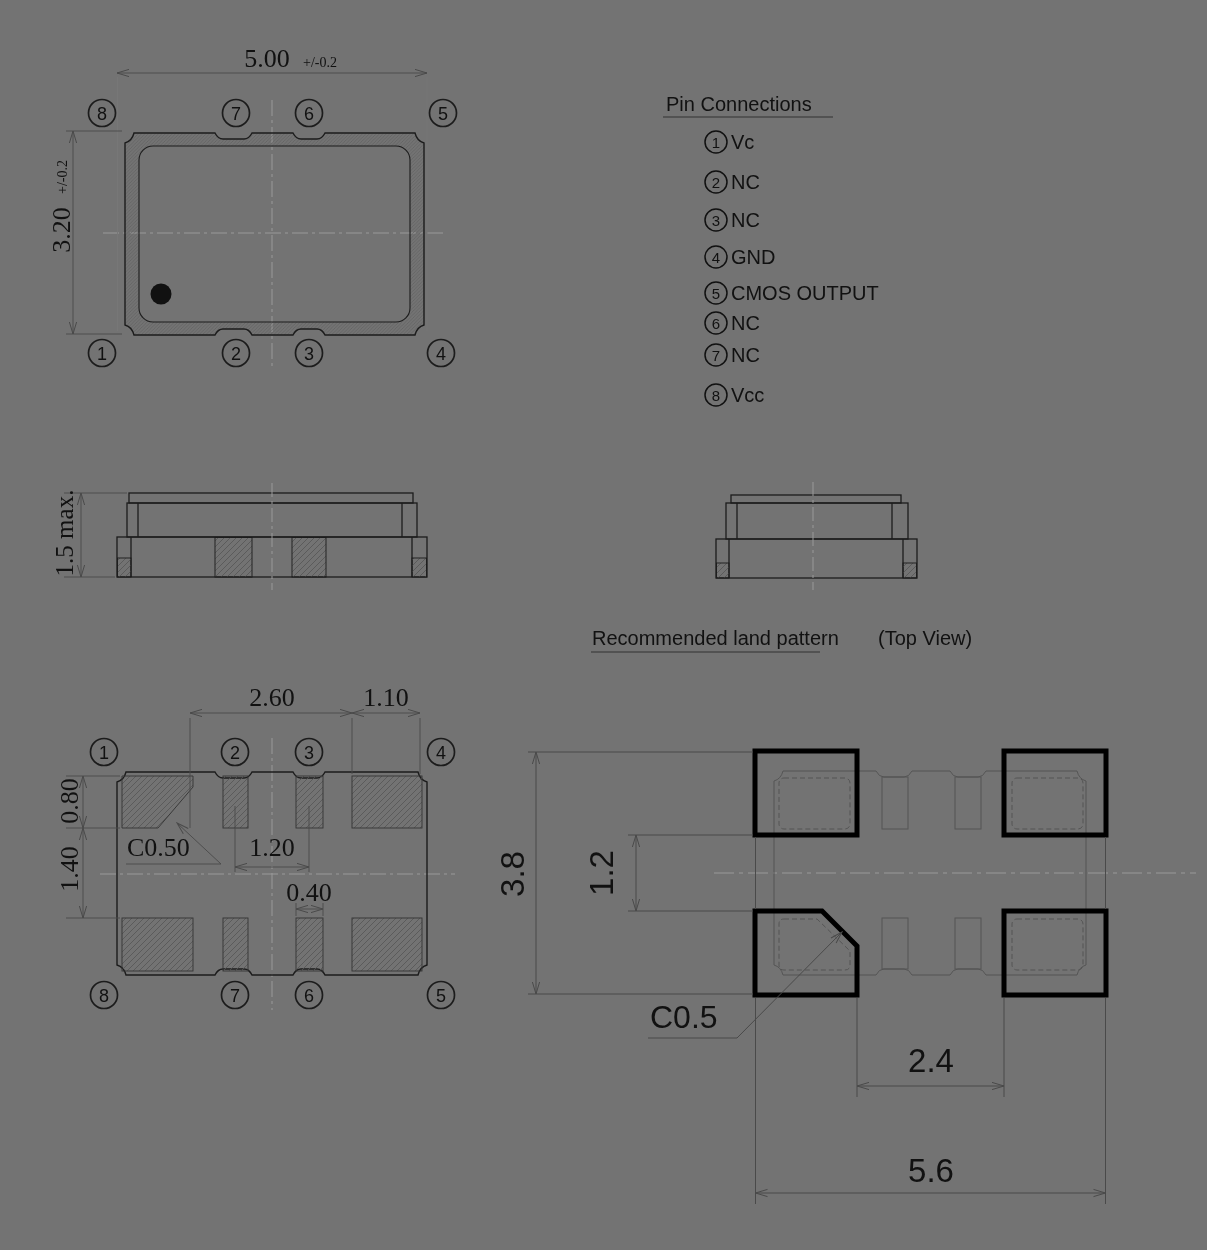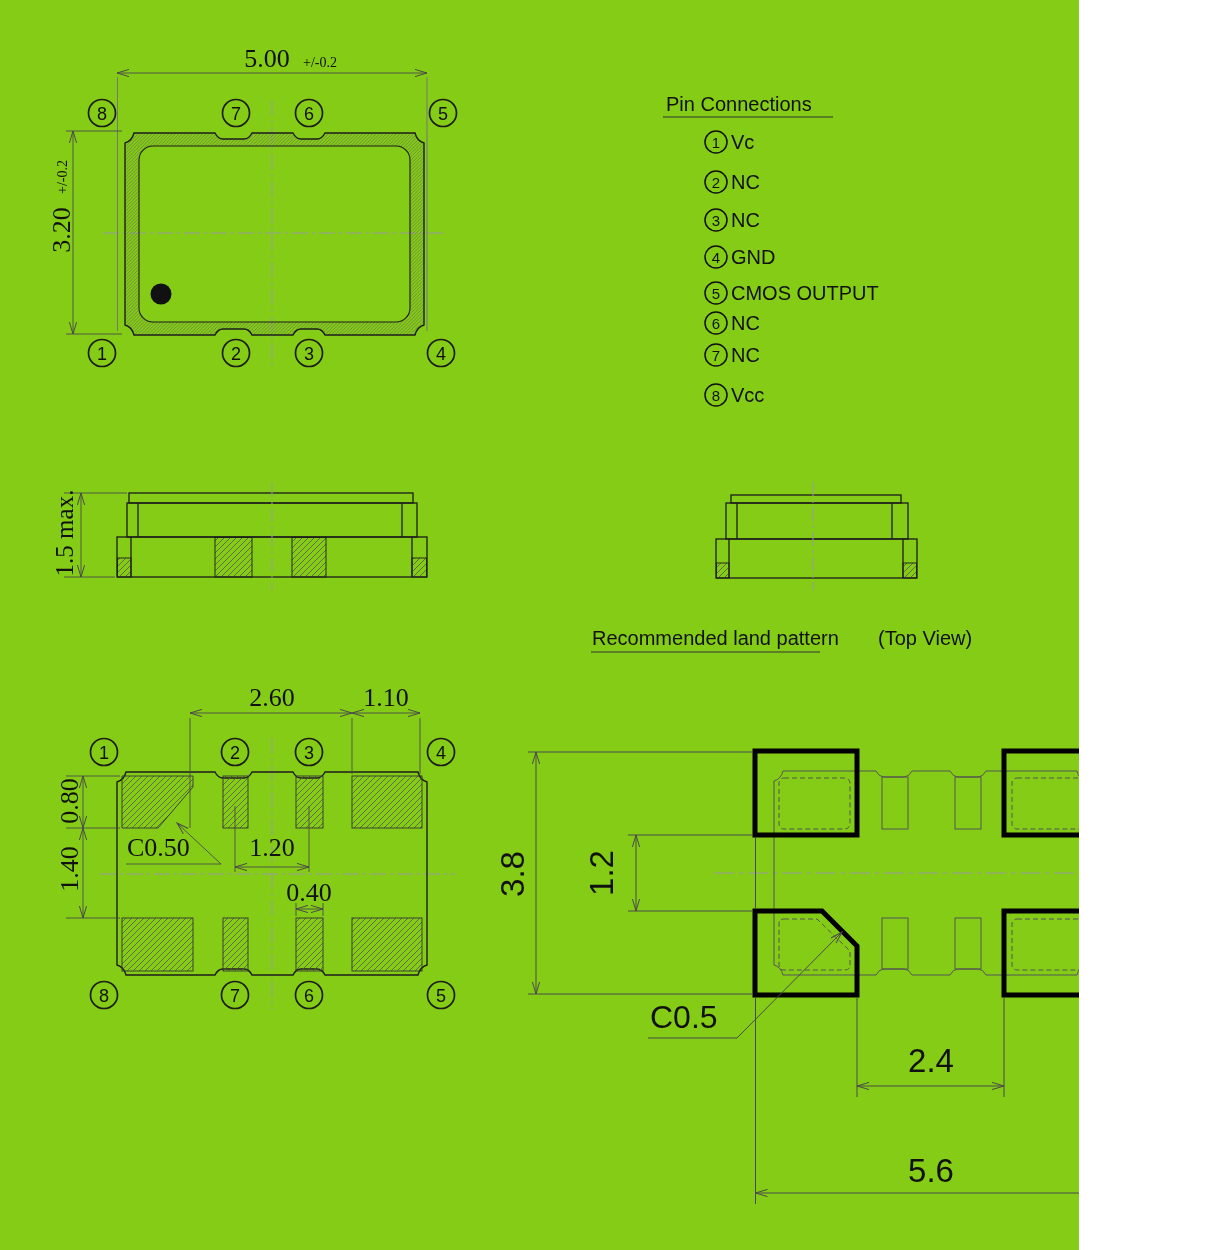--- a/index.html
+++ b/index.html
@@ -1,16 +1,16 @@
 <!DOCTYPE html>
 <html><head>
 <meta charset="utf-8">
 <style>
   html,body{margin:0;padding:0;background:#fff;}
-  .canvas{position:relative;width:1079px;height:1250px;background:#84cc16;overflow:hidden;
+  .canvas{position:relative;width:1207px;height:1250px;background:#737373;overflow:hidden;
           font-family:"Liberation Sans", sans-serif;}
   svg{display:block;position:absolute;left:0;top:0;}
   text{fill:#111;}
   .dimser{font-family:"Liberation Serif", serif;}
   .dimsans{font-family:"Liberation Sans", sans-serif;}
 </style>
 </head>
 <body>
 
 <div class="canvas">

